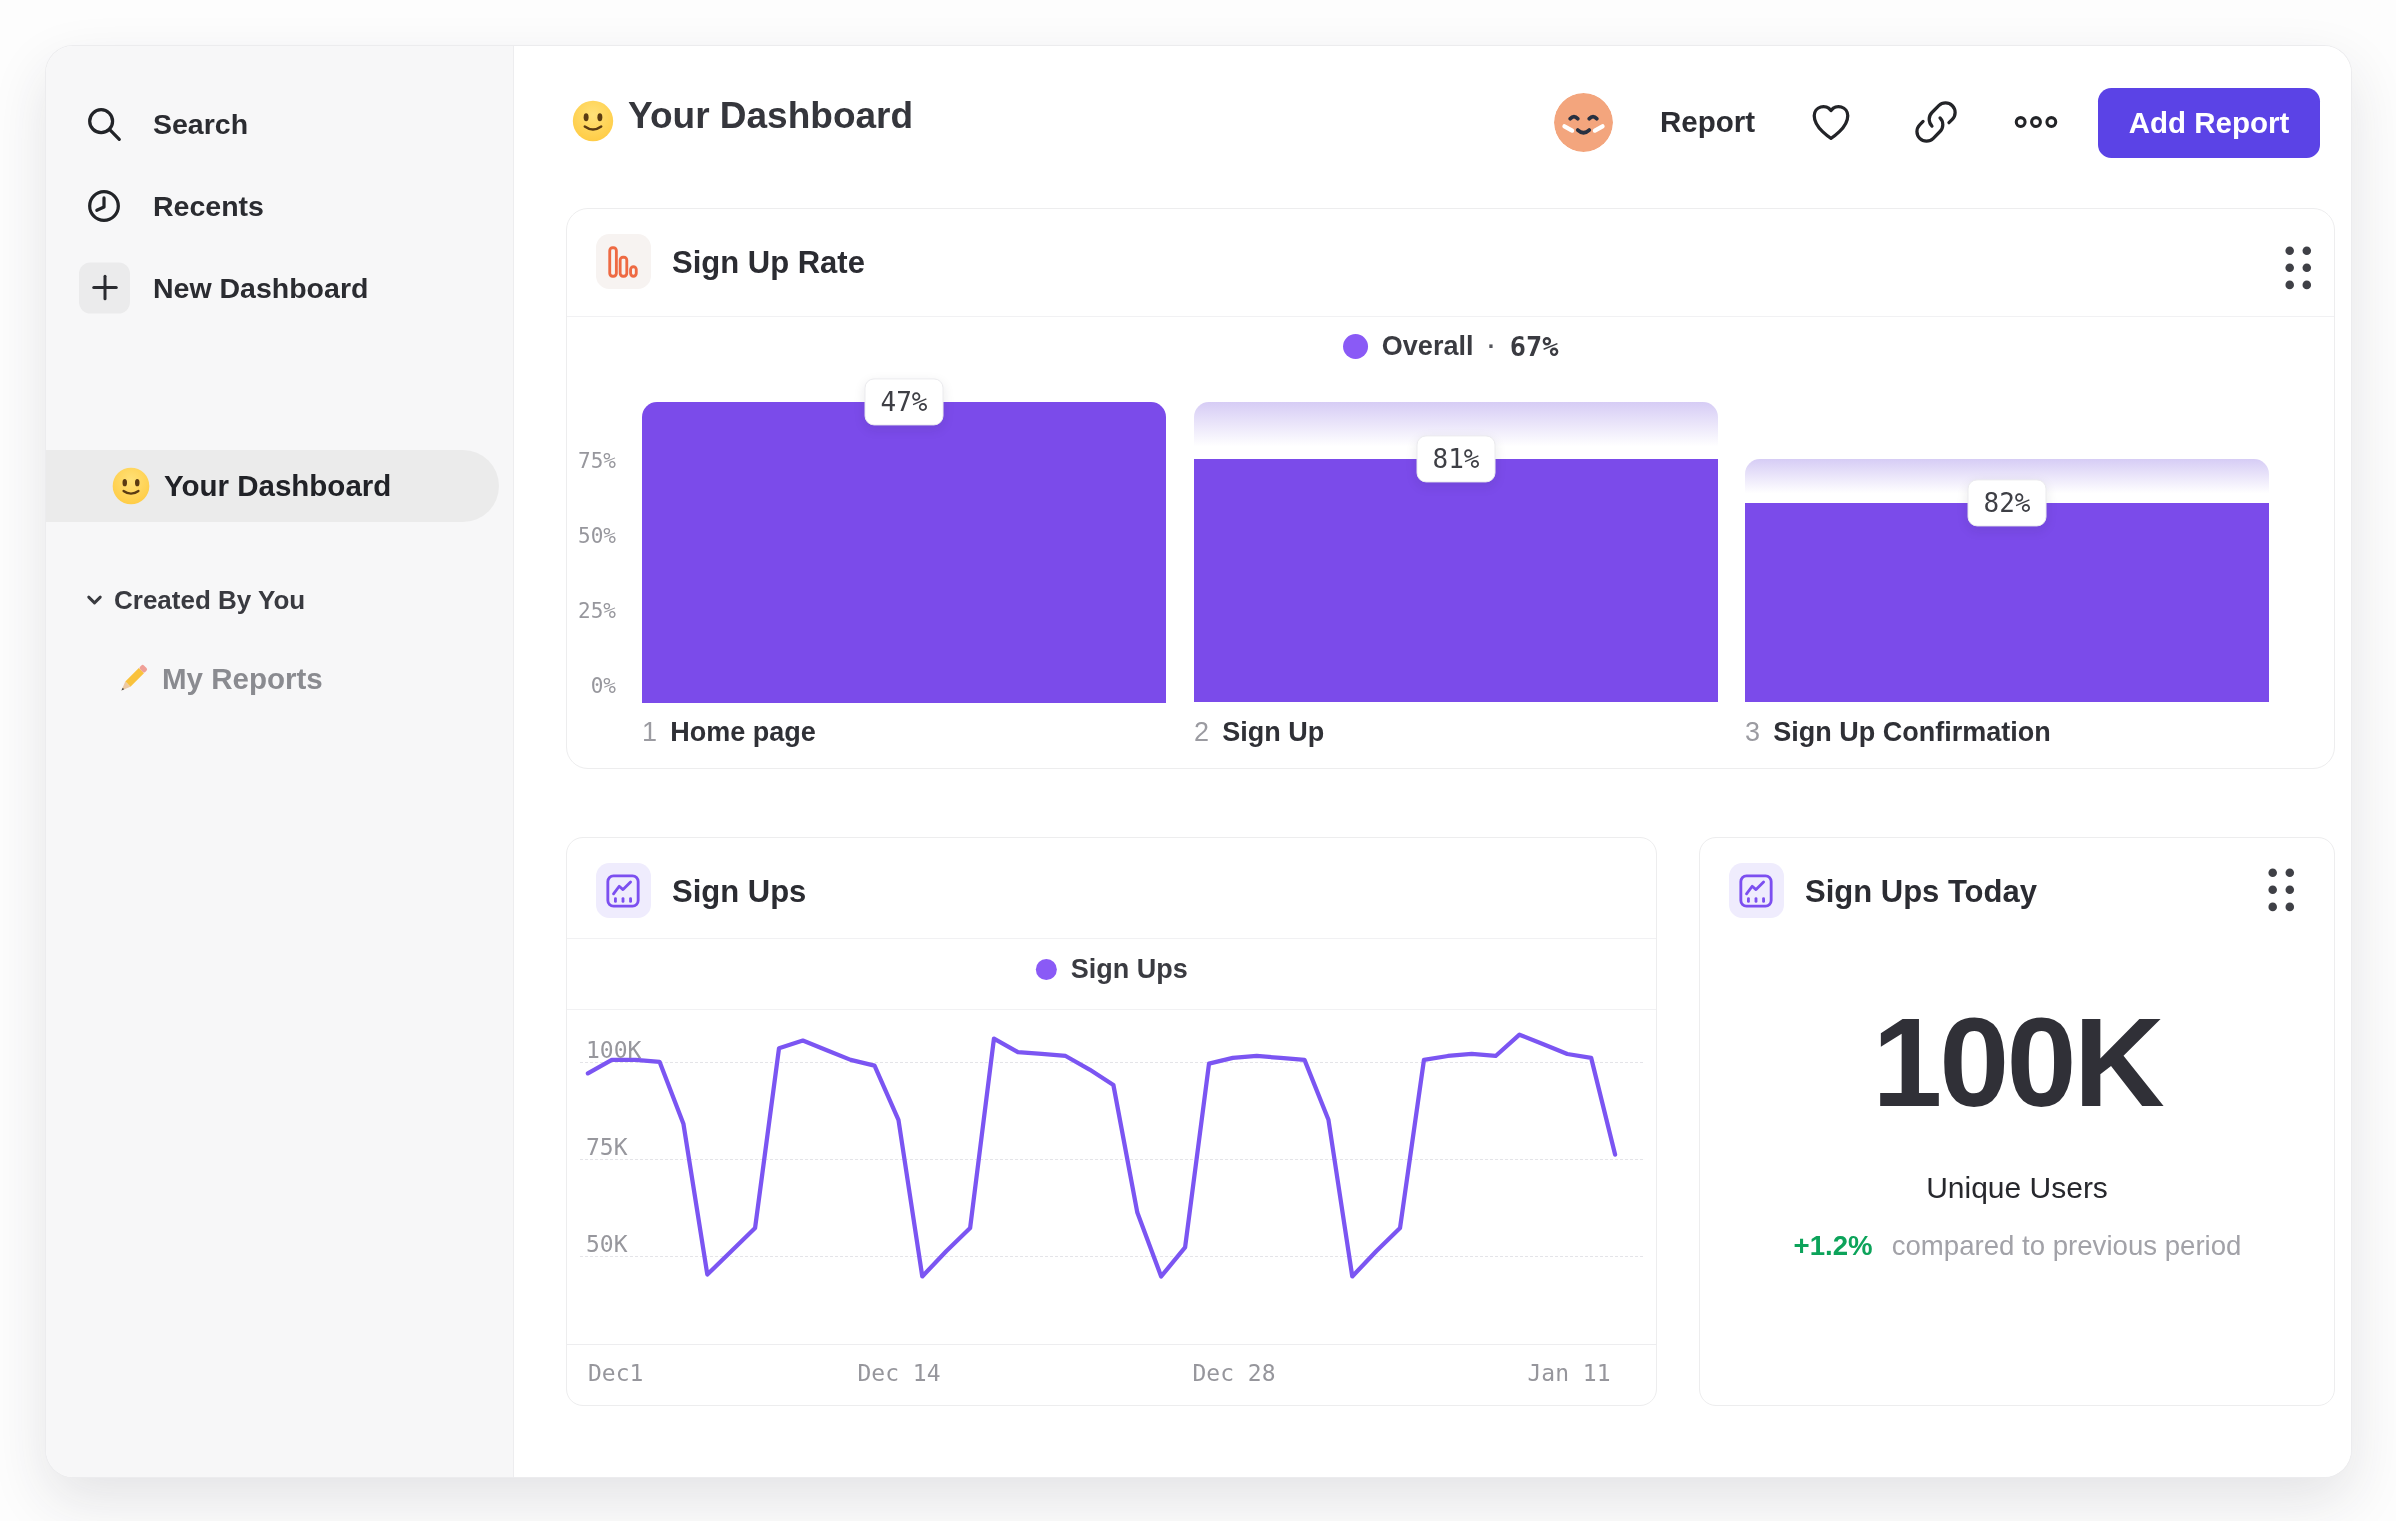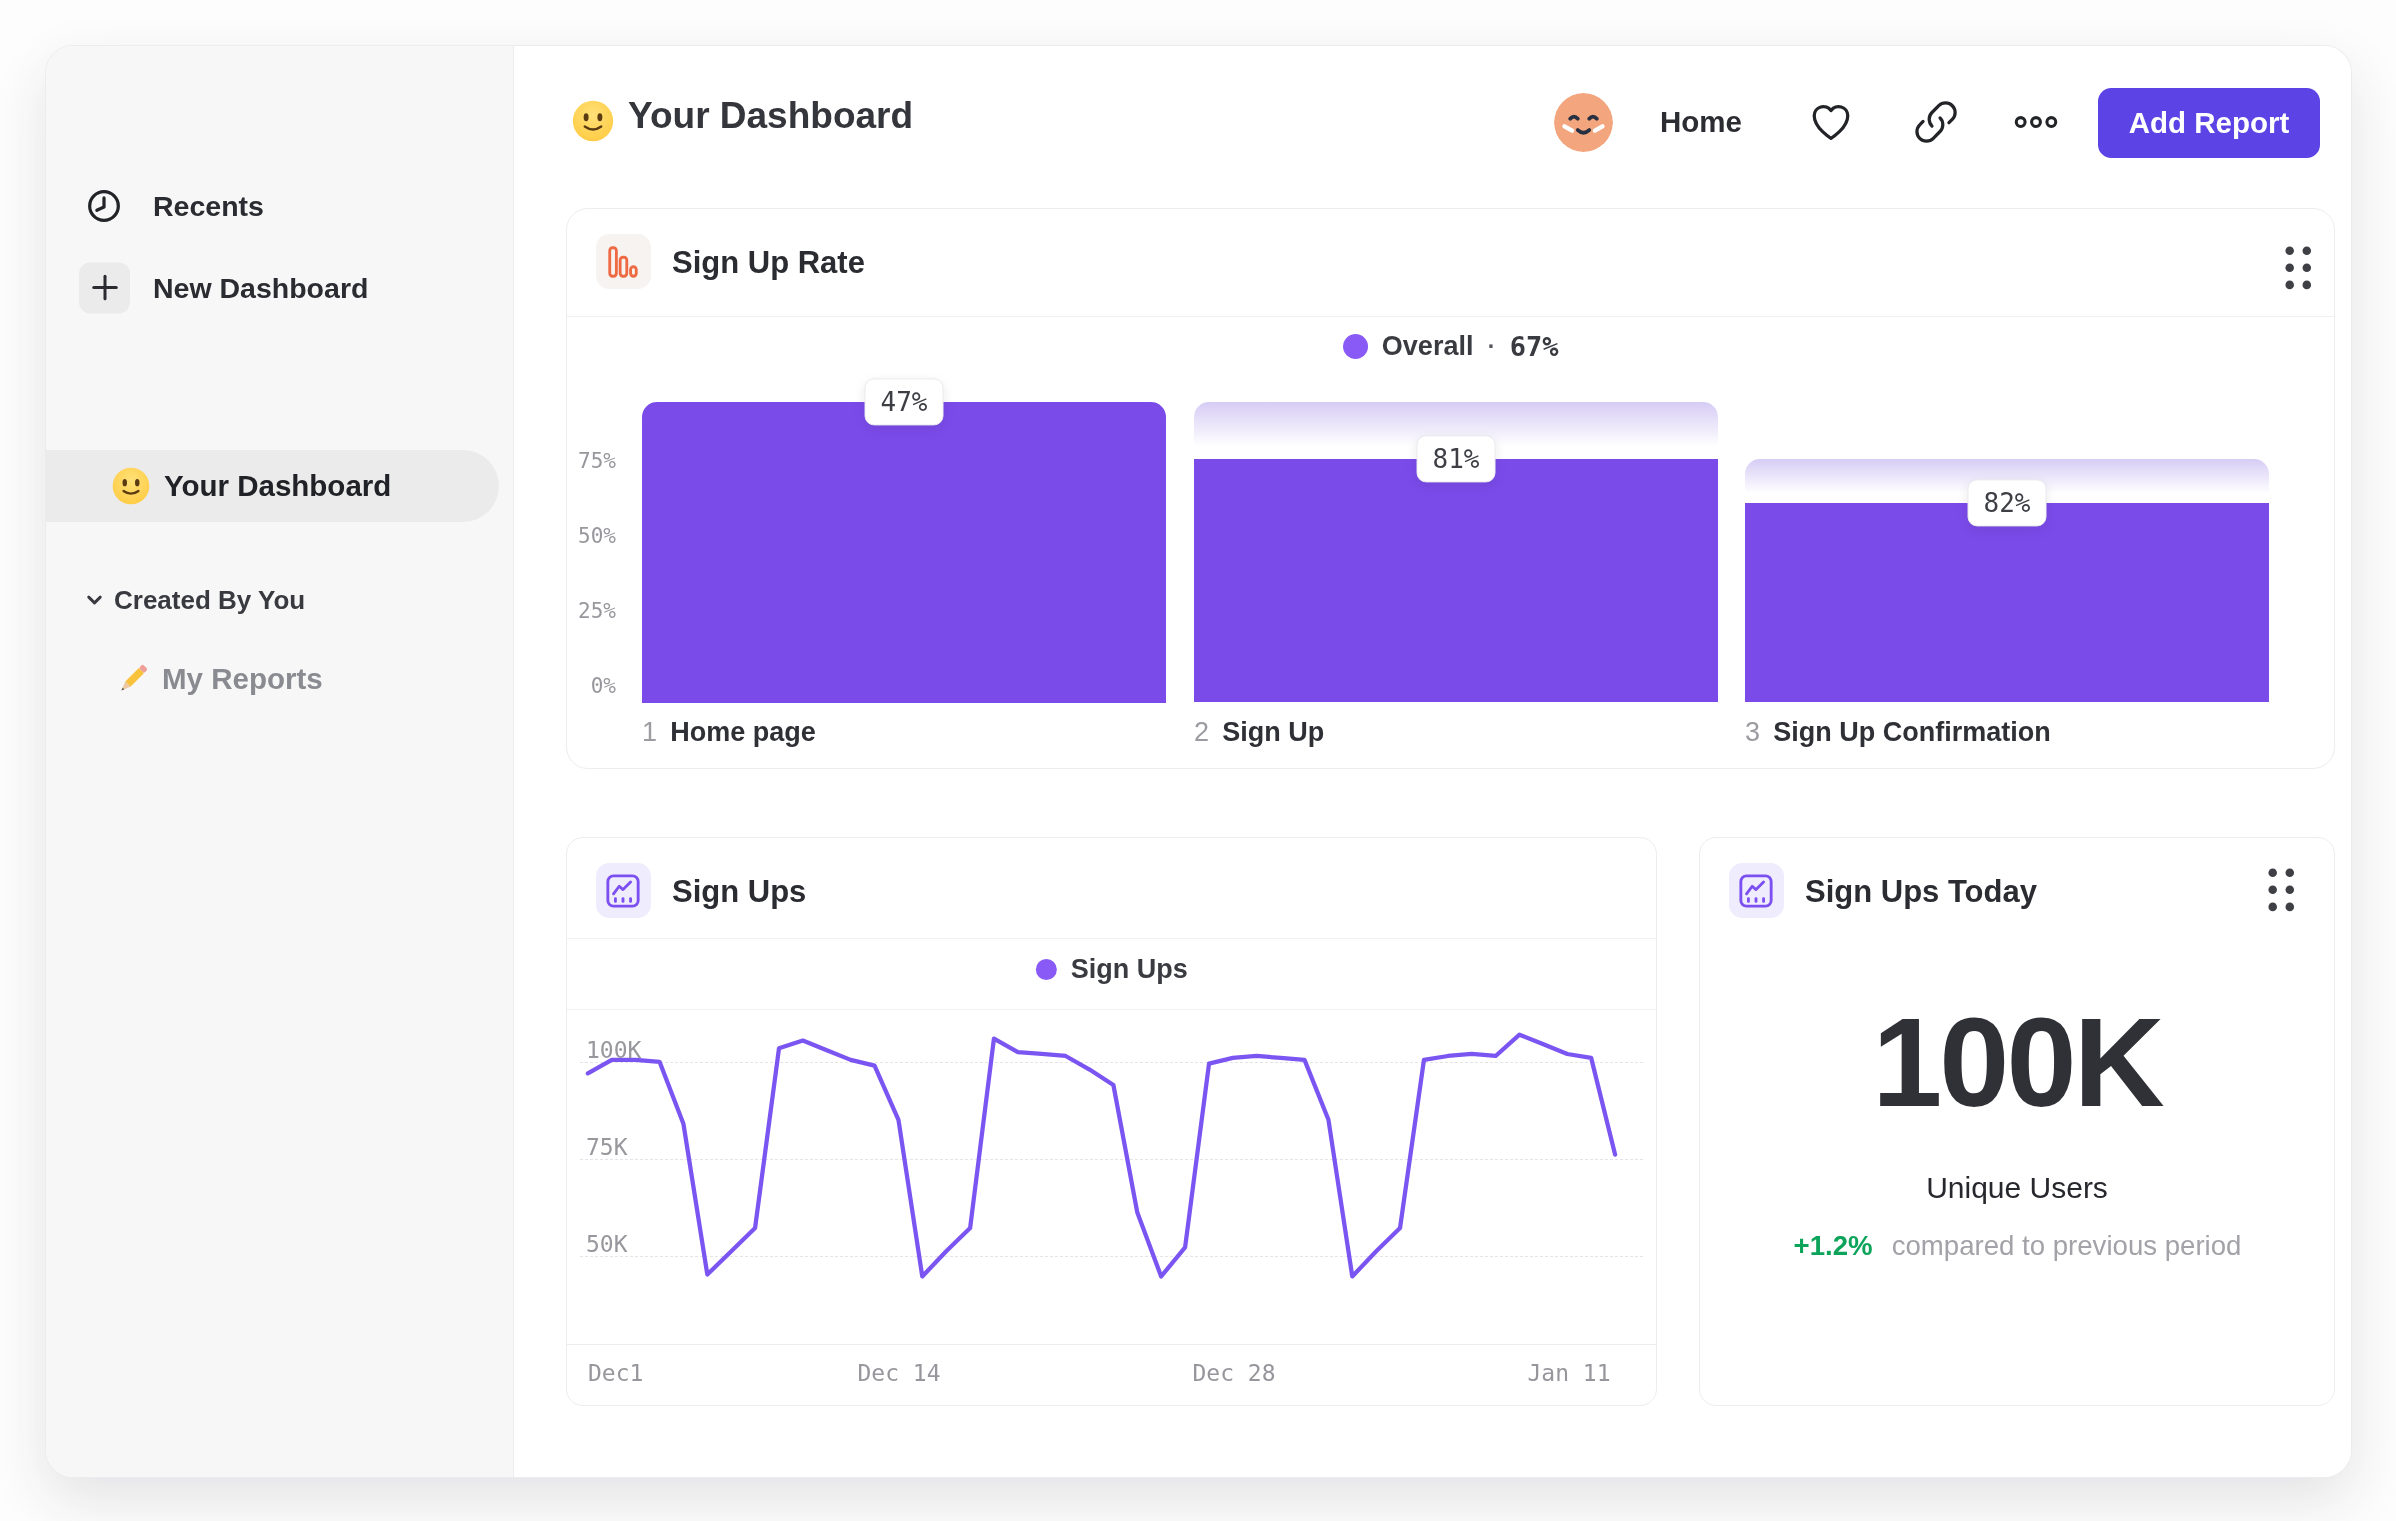--- a/index.html
+++ b/index.html
@@ -102,20 +102,27 @@
   .delta { color:#0ca35a; font-weight:700; }
   .delta-note { color:#a2a2a8; font-weight:500; margin-left:11.4px; }
 </style>
 </head>
 <body>
 
 <div class="window">
 
   <aside class="sidebar">
 
+    <div class="nav-row" style="top:49px">
+      <svg class="nicon" viewBox="0 0 44 44">
+        <circle cx="19" cy="19" r="12" fill="none" stroke="#222428" stroke-width="3.4"></circle>
+        <line x1="28" y1="28" x2="38" y2="38" stroke="#222428" stroke-width="3.4" stroke-linecap="round"></line>
+      </svg>
+      <span class="nlabel">Search</span>
+    </div>
 
     <div class="nav-row" style="top:131px">
       <svg class="nicon" viewBox="0 0 44 44">
         <circle cx="22" cy="22" r="15" fill="none" stroke="#222428" stroke-width="3.4"></circle>
         <polyline points="22,13.5 22,23 14.5,26.5" fill="none" stroke="#222428" stroke-width="3.4" stroke-linecap="round" stroke-linejoin="round"></polyline>
       </svg>
       <span class="nlabel">Recents</span>
     </div>
 
     <div class="nav-row" style="top:213px">
@@ -185,21 +192,21 @@
       <svg viewBox="0 0 62 62">
         <circle cx="31" cy="31" r="31" fill="#f3a57d"></circle>
         <path d="M17 27 Q21 22.5 25 27" fill="none" stroke="#273041" stroke-width="4" stroke-linecap="round"></path>
         <path d="M37 27 Q41 22.5 45 27" fill="none" stroke="#273041" stroke-width="4" stroke-linecap="round"></path>
         <path d="M25 39 Q31 44.5 37 39" fill="none" stroke="#273041" stroke-width="4" stroke-linecap="round"></path>
         <line x1="11" y1="35" x2="19" y2="39.5" stroke="#ffffff" stroke-width="4.5" stroke-linecap="round"></line>
         <line x1="51" y1="35" x2="43" y2="39.5" stroke="#ffffff" stroke-width="4.5" stroke-linecap="round"></line>
       </svg>
     </span>
 
-    <span class="share-label">Home</span>
+    <span class="share-label">Report</span>
 
     <span class="icon-btn" style="left:1294px">
       <svg viewBox="0 0 48 48">
         <path d="M24 41 C24 41 6.5 30.5 6.5 17.5 a9.6 9.6 0 0 1 17.5 -5.4 a9.6 9.6 0 0 1 17.5 5.4 C41.5 30.5 24 41 24 41 Z" fill="none" stroke="#232428" stroke-width="3.4" stroke-linejoin="round"></path>
       </svg>
     </span>
 
     <span class="icon-btn" style="left:1399px">
       <svg viewBox="0 0 48 48">
         <path d="M19.8 28.2 A10 10 0 0 1 19.8 14.1 L26.9 7 A10 10 0 0 1 41 21.2 L37.5 24.7" fill="none" stroke="#232428" stroke-width="3.4" stroke-linecap="round" stroke-linejoin="round"></path>

